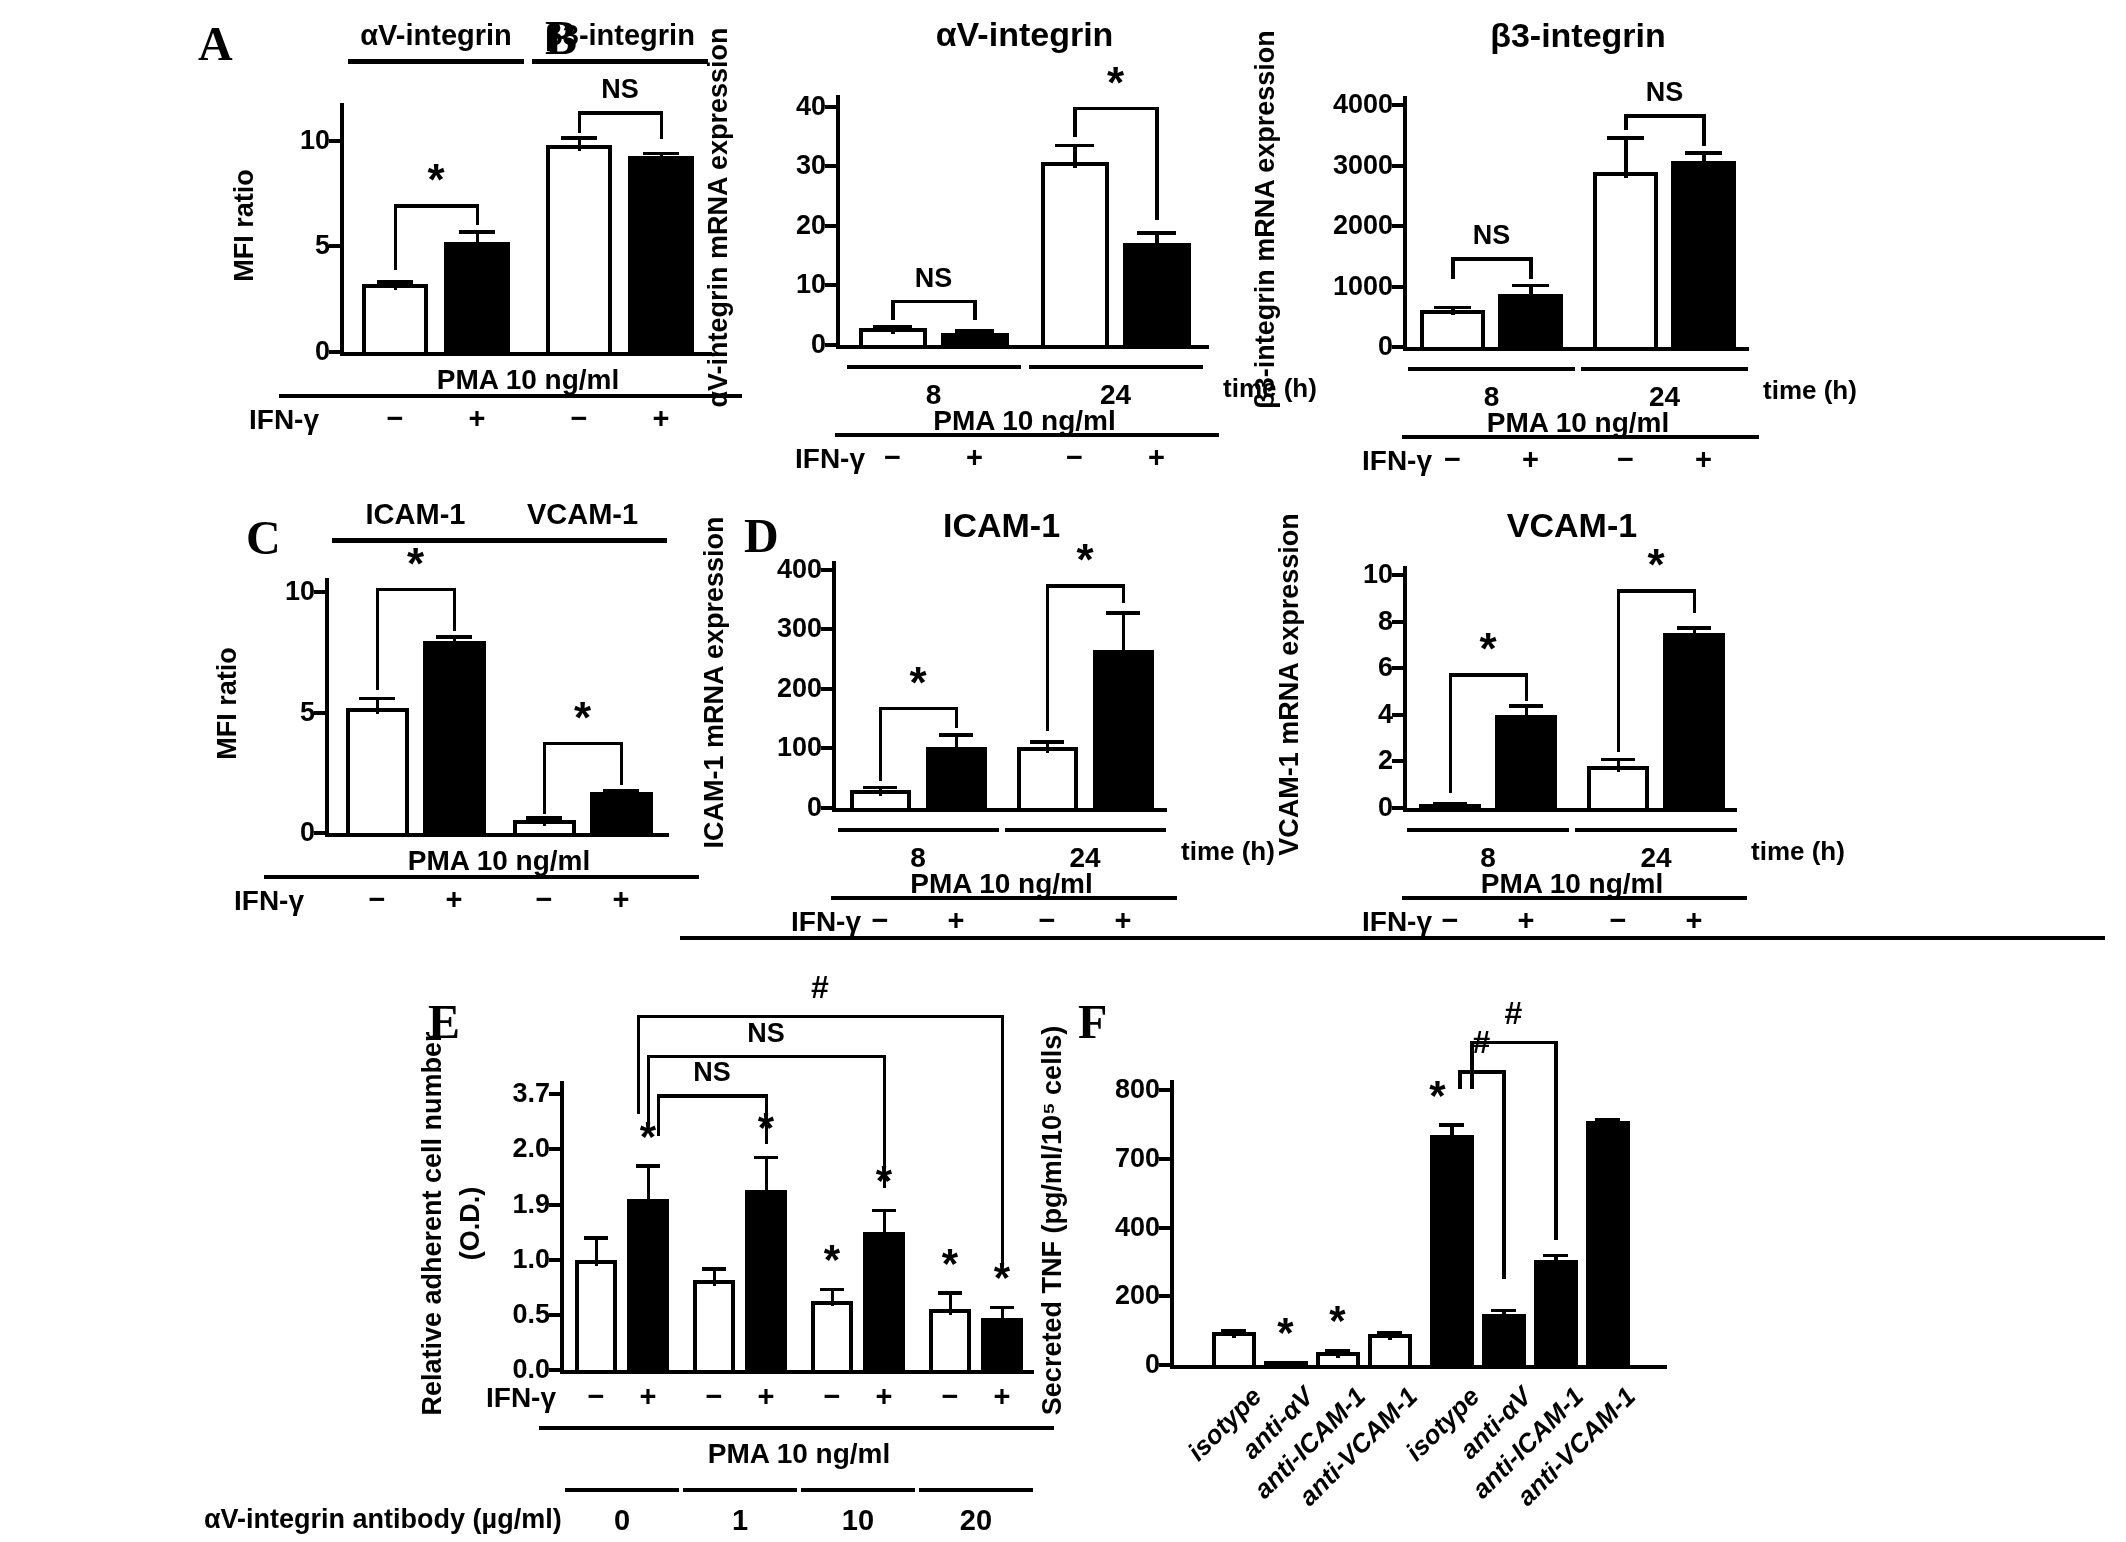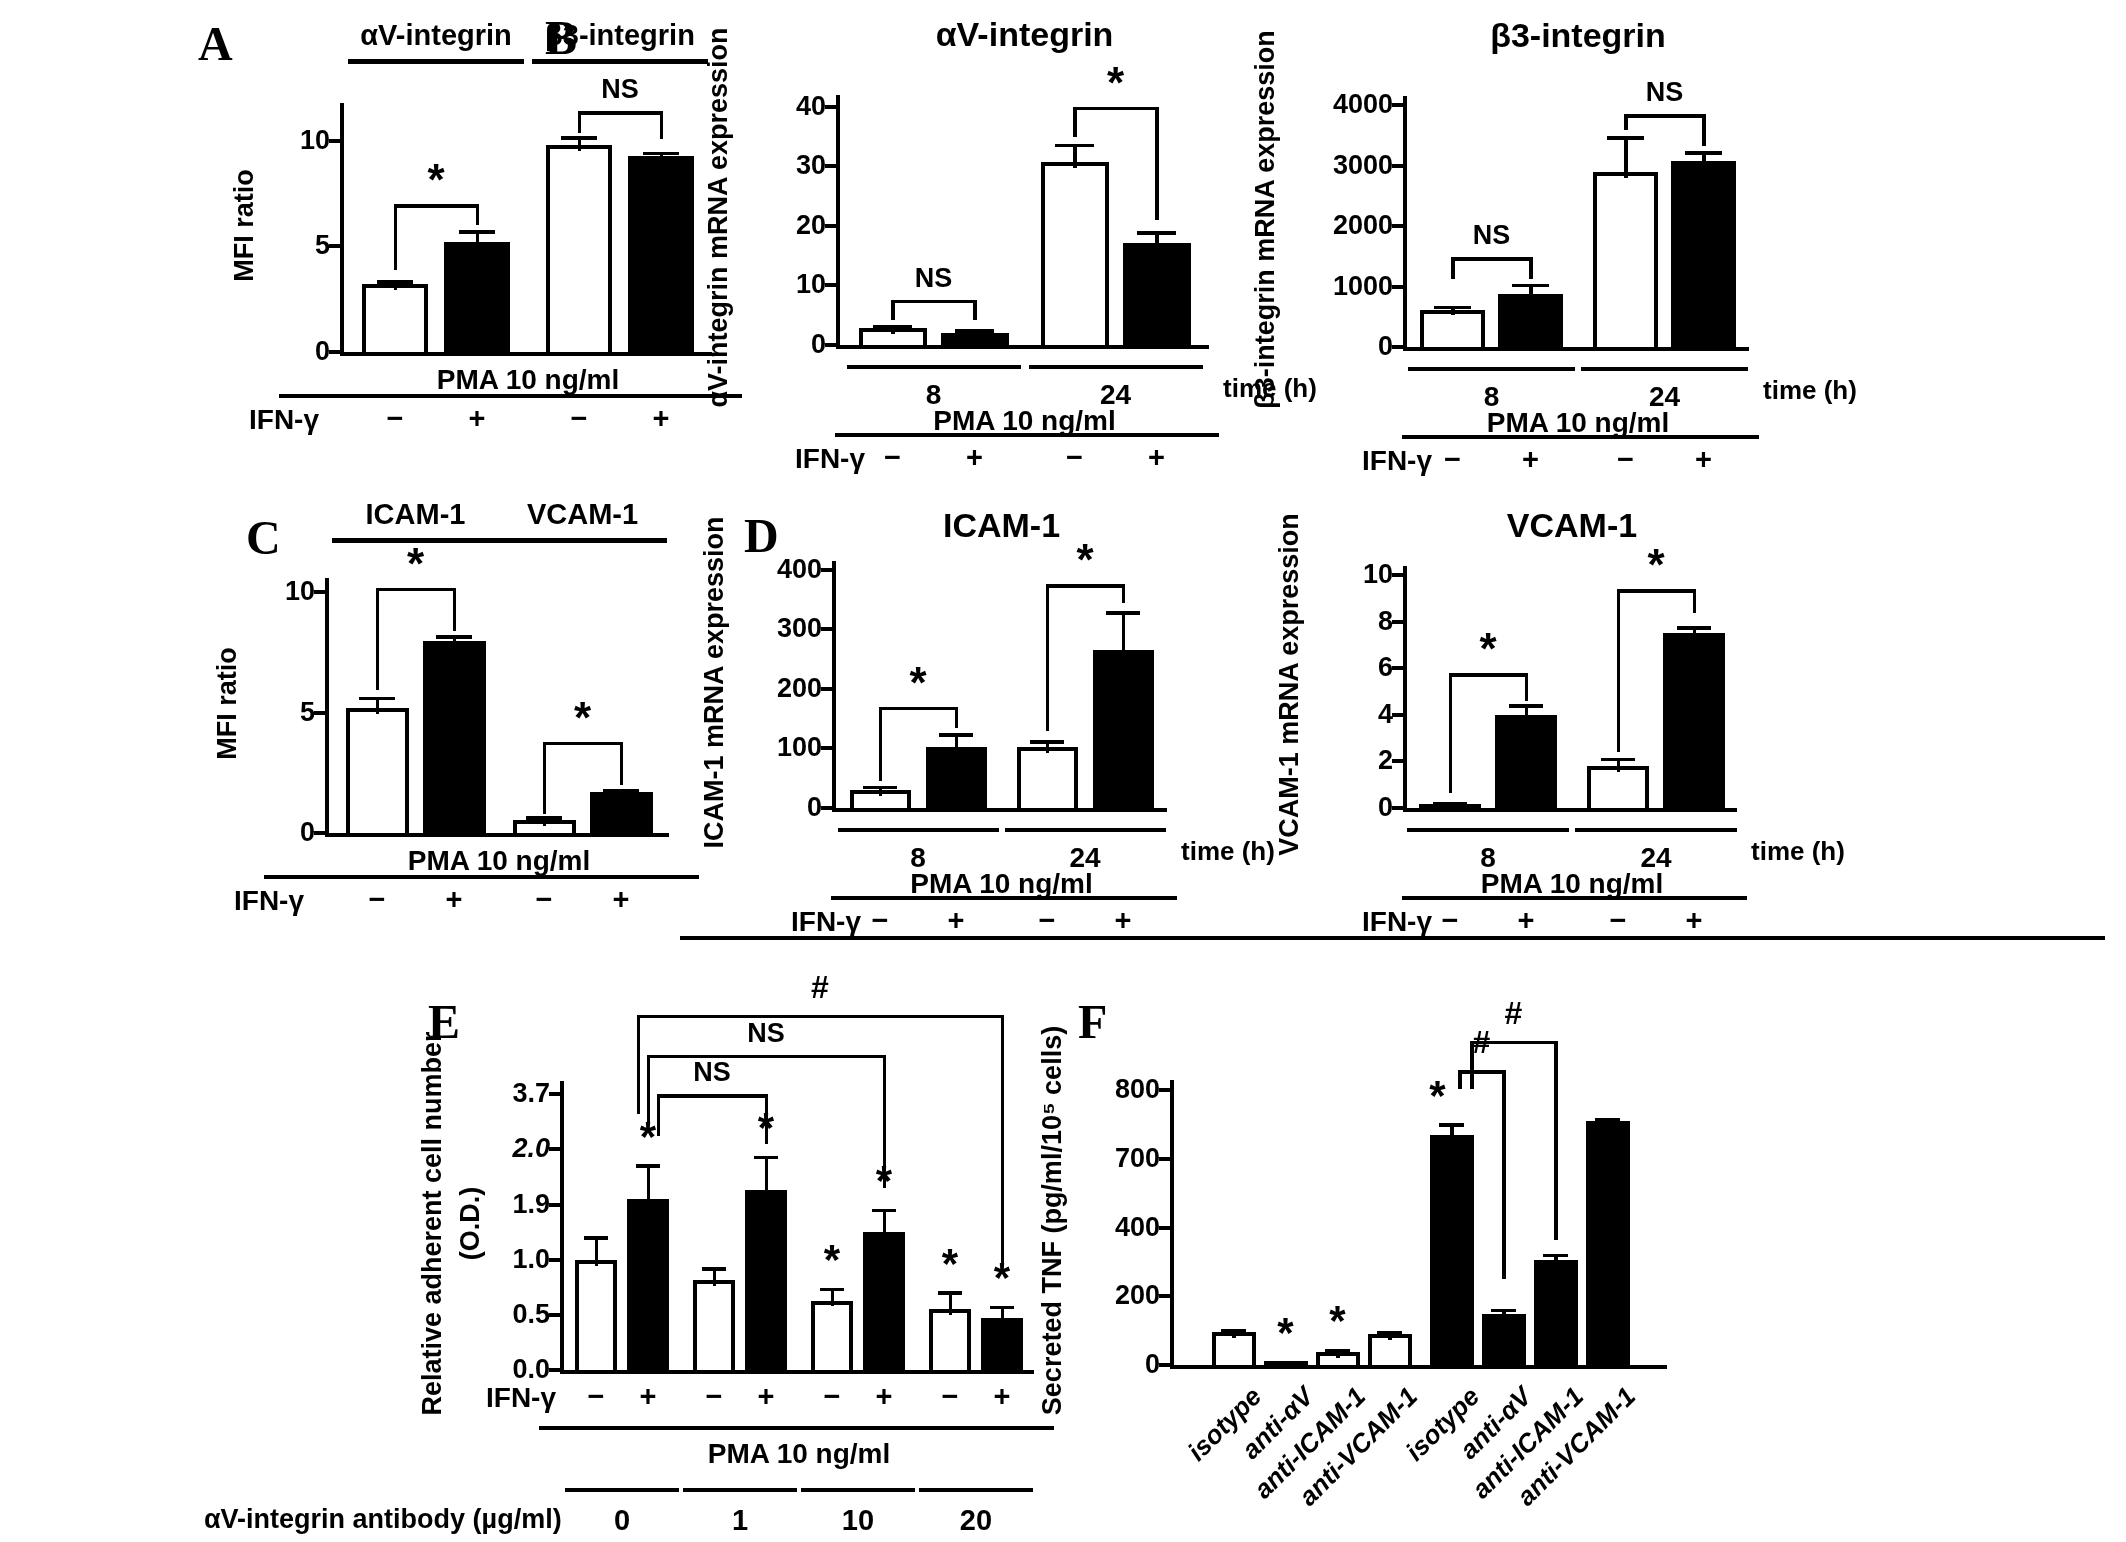--- a/index.html
+++ b/index.html
@@ -305,21 +305,21 @@
     <div class="plot" style="left: 560px; top: 1081px; width: 470px; height: 289px;">
       <div class="tickmark" style="top: 287px;"></div>
       <div class="ticklabel" style="top: 274px;">0.0</div>
       <div class="tickmark" style="top: 231.847px;"></div>
       <div class="ticklabel" style="top: 218.847px;">0.5</div>
       <div class="tickmark" style="top: 176.695px;"></div>
       <div class="ticklabel" style="top: 163.695px;">1.0</div>
       <div class="tickmark" style="top: 121.542px;"></div>
       <div class="ticklabel" style="top: 108.542px;">1.9</div>
       <div class="tickmark" style="top: 66.3893px;"></div>
-      <div class="ticklabel" style="top: 53.3893px; font-style: italic;">2.0</div>
+      <div class="ticklabel" style="top: 53.3893px;">2.0</div>
       <div class="tickmark" style="top: 11.2366px;"></div>
       <div class="ticklabel" style="top: -1.76336px;">3.7</div>
       <div class="ytitle" style="left: -442px; top: 126.5px;">Relative adherent cell number</div>
       <div class="ytitle" style="left: -404px; top: 126.5px;">(O.D.)</div>
       <div class="bar" style="left: 11px; bottom: -4px; width: 42px; height: 114.305px; background: rgb(255, 255, 255);"></div>
       <div class="vline" style="left: 30.5px; top: 156.634px; height: 28.0611px;"></div>
       <div class="hline" style="left: 20.24px; top: 155.134px; width: 23.52px;"></div>
       <div class="bar" style="left: 63px; bottom: -4px; width: 42px; height: 174.973px; background: rgb(0, 0, 0);"></div>
       <div class="vline" style="left: 82.5px; top: 84.9351px; height: 39.0916px;"></div>
       <div class="hline" style="left: 72.24px; top: 83.4351px; width: 23.52px;"></div>

